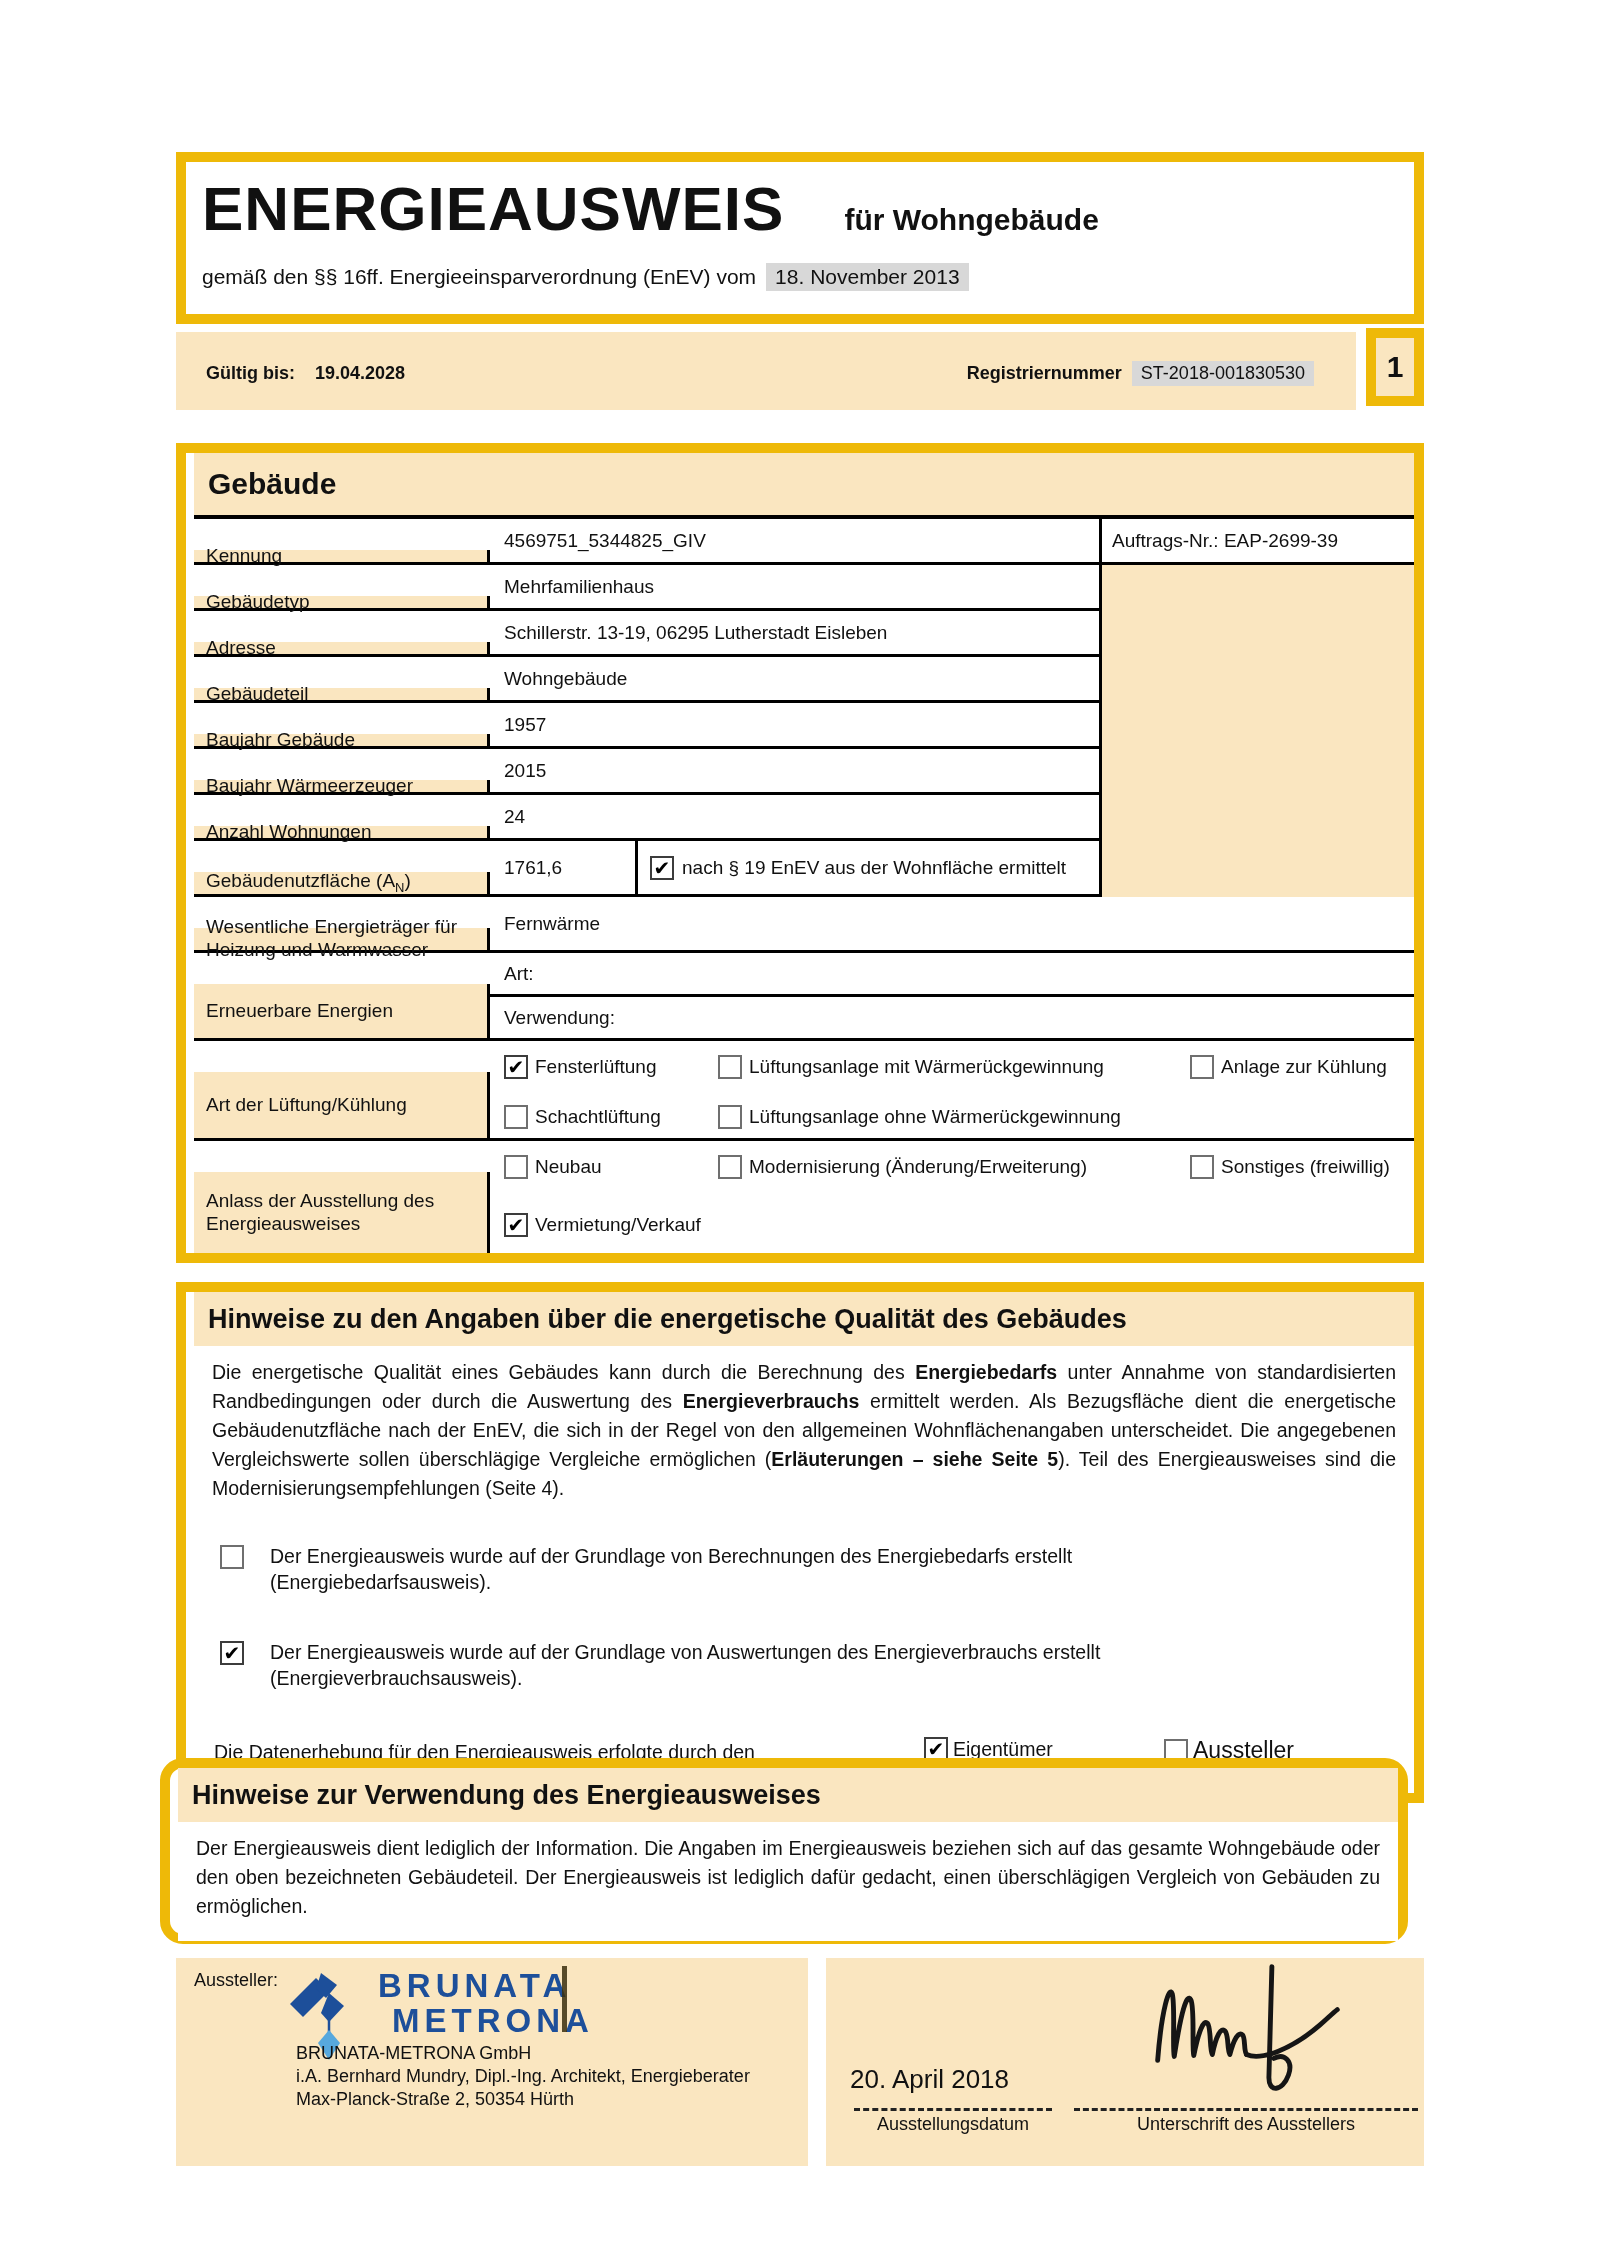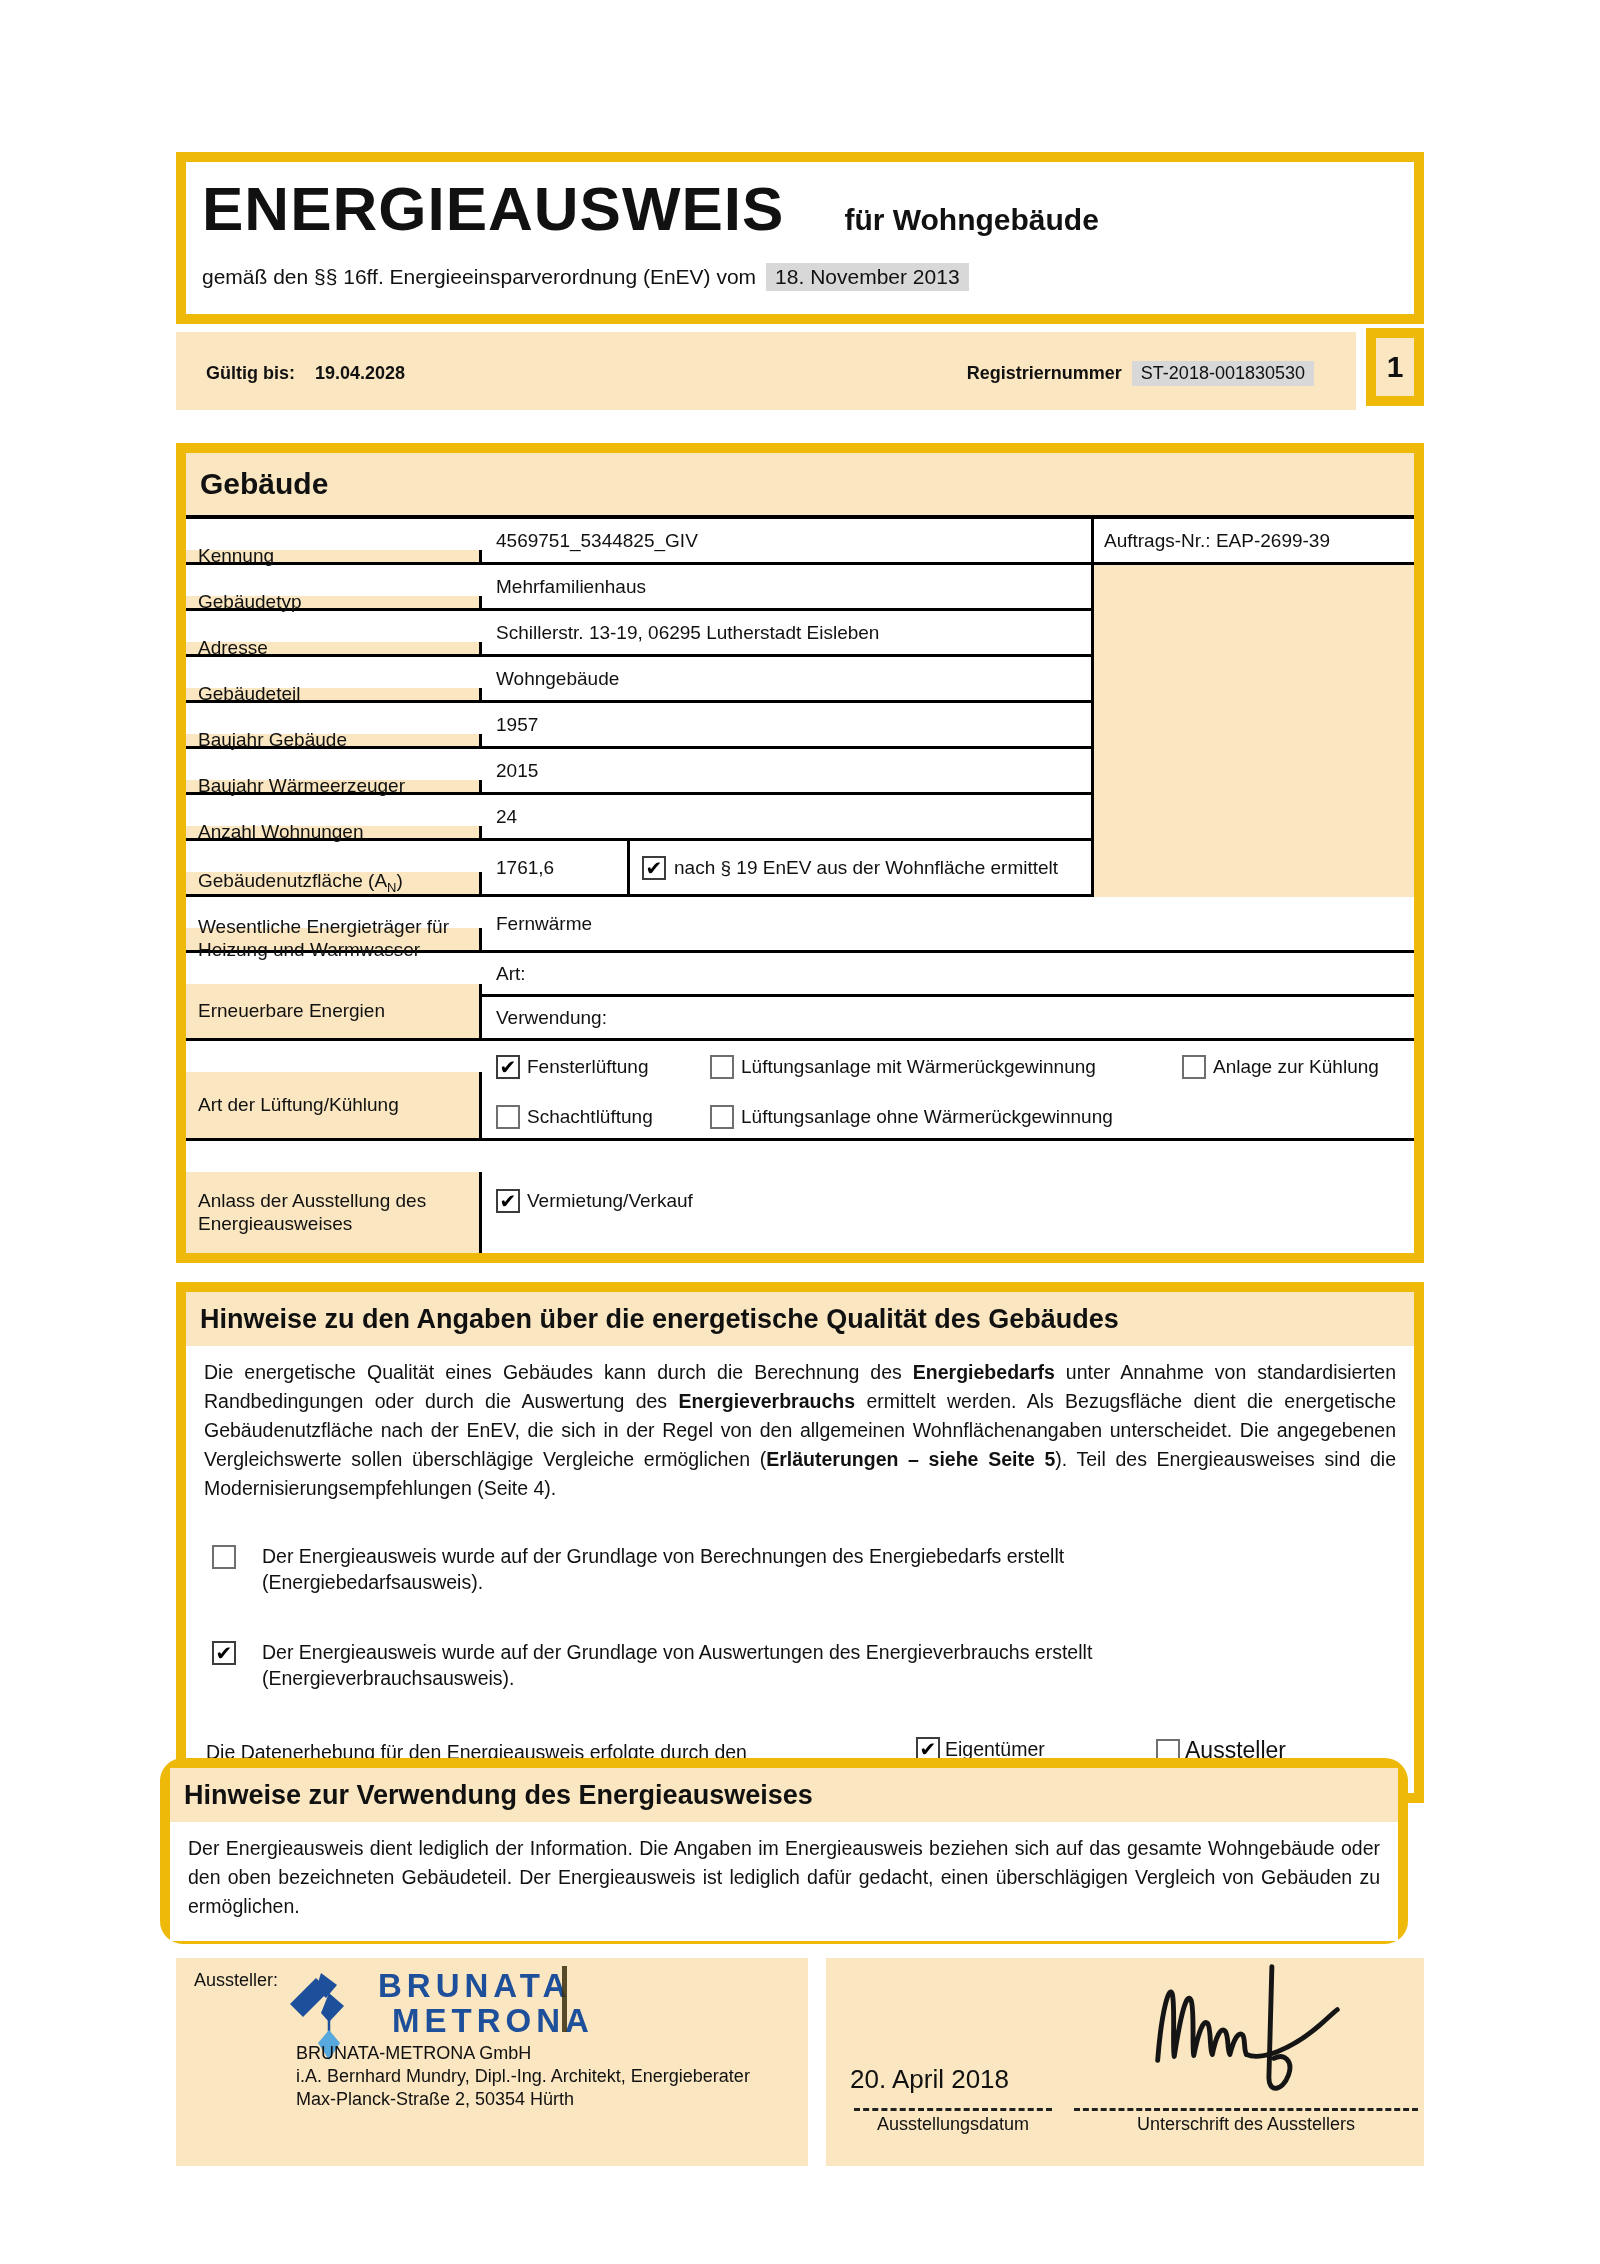--- a/index.html
+++ b/index.html
@@ -14,21 +14,21 @@
   *{box-sizing:border-box;margin:0;padding:0;}
   html,body{background:#fff;}
   body{
     width:1600px;height:2264px;position:relative;
     font-family:"Liberation Sans","DejaVu Sans",sans-serif;
     color:var(--blk);
   }
   .abs{position:absolute;}
   .b{font-weight:bold;}
   .hl{background:var(--hl);padding:2px 9px;}
-  .ybox{border:10px solid var(--yellow);background:#fff;}
+  .ybox{border:10px solid var(--yellow);background:#fff;padding-left:8px;}
   .sec-head{background:var(--cream);font-weight:bold;display:flex;align-items:center;padding-left:14px;}
 
   
   .header-box{left:176px;top:152px;width:1248px;height:172px;padding:10px 0 0 16px;}
   .title-row{display:flex;align-items:baseline;}
   .main-title{font-size:62px;font-weight:bold;letter-spacing:1px;line-height:74px;}
   .sub-title{font-size:30px;font-weight:bold;margin-left:60px;}
   .law-row{margin-top:17px;font-size:21px;display:flex;align-items:center;gap:10px;}
 
   
@@ -205,20 +205,34 @@
         </span>
         <span class="cbitem">
           <span class="cb"></span>
           <span>Lüftungsanlage ohne Wärmerückgewinnung</span>
         </span>
       </div>
     </div>
 
     <div class="lc nolb">Anlass der Ausstellung des Energieausweises</div>
     <div class="vc full cbcol nolb">
+      <div class="cbline">
+        <span class="cbitem cbw1">
+          <span class="cb"></span>
+          <span>Neubau</span>
+        </span>
+        <span class="cbitem cbw2">
+          <span class="cb"></span>
+          <span>Modernisierung (Änderung/Erweiterung)</span>
+        </span>
+        <span class="cbitem">
+          <span class="cb"></span>
+          <span>Sonstiges (freiwillig)</span>
+        </span>
+      </div>
       <div class="cbline" style="margin-top:34px;">
         <span class="cbitem">
           <span class="cb on">✔</span>
           <span>Vermietung/Verkauf</span>
         </span>
       </div>
     </div>
   </div>
 </div>
 

